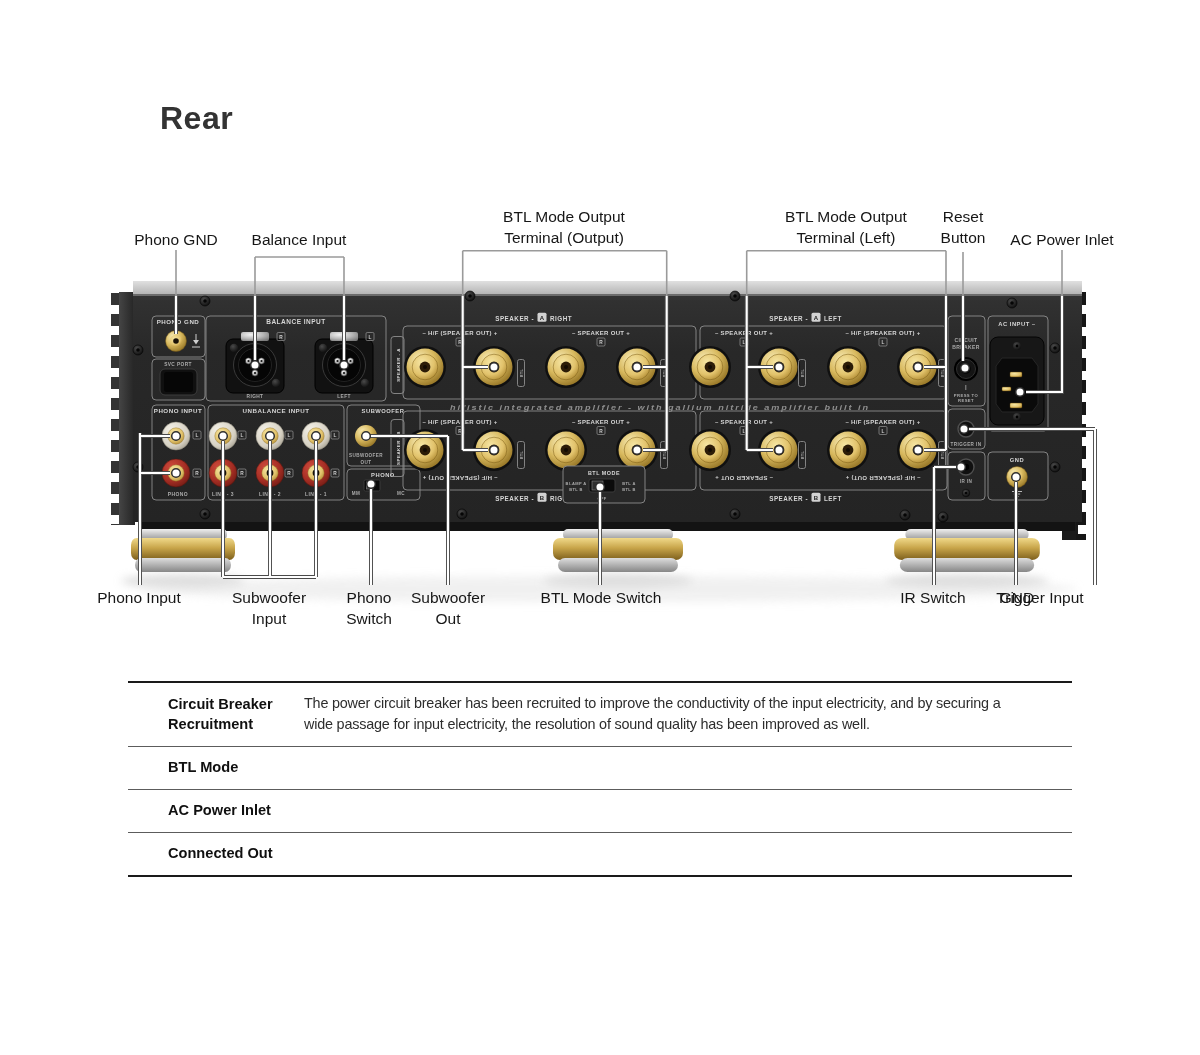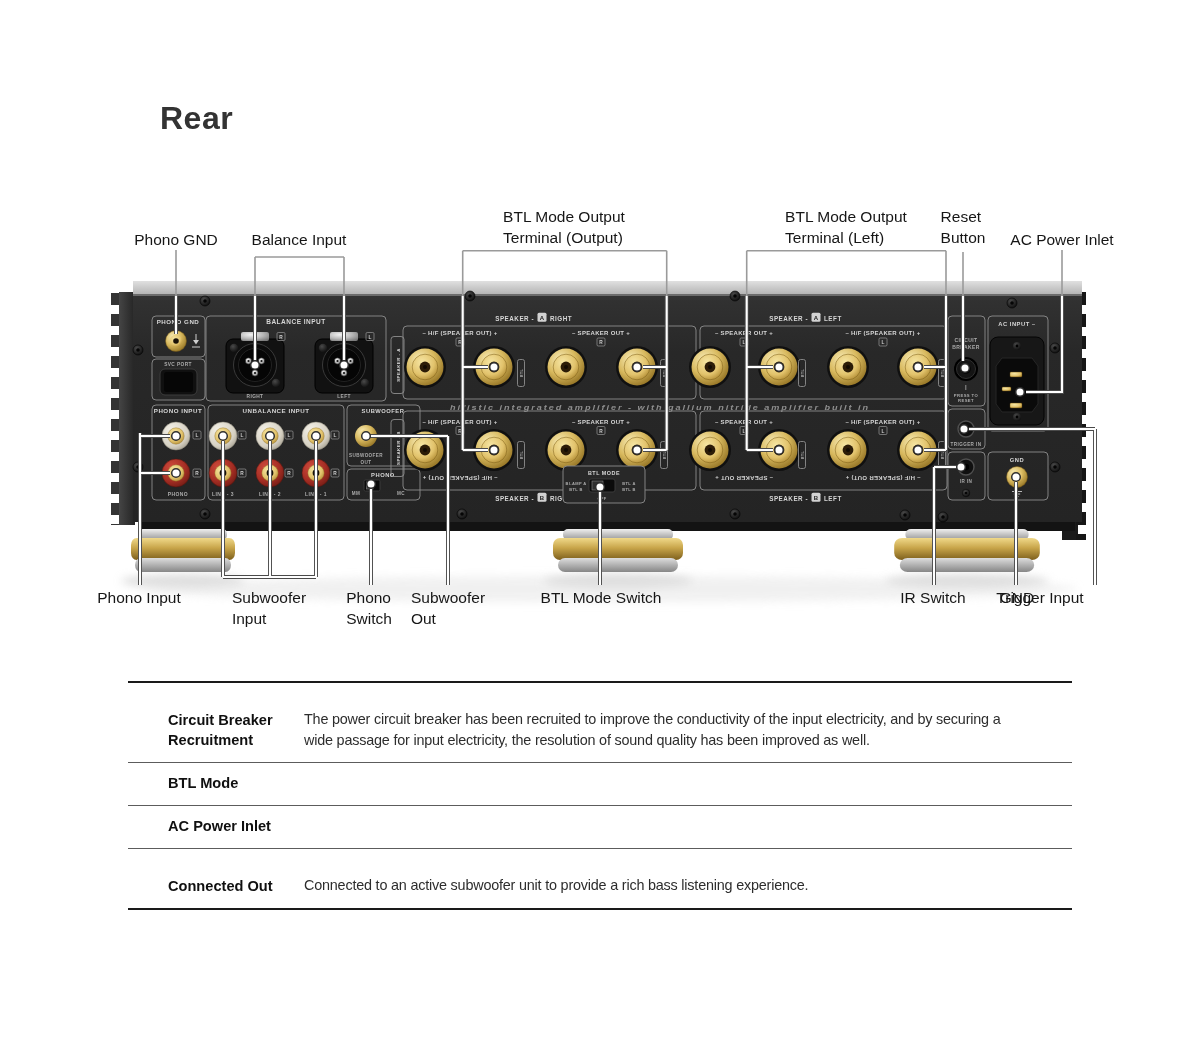--- a/index.html
+++ b/index.html
@@ -6,21 +6,21 @@
   body{
     width:1200px;height:1055px;background:#ffffff;position:relative;overflow:hidden;
     font-family:"Liberation Sans",sans-serif;
   }
   #stage{position:absolute;inset:0;}
   .page-title{
     position:absolute;left:140px;top:100px;font-size:32px;font-weight:700;
     color:#333;letter-spacing:.5px;margin-left:20px;
   }
   .co{
-    position:absolute;transform:translateX(-50%);text-align:left;
+    position:absolute;transform:translateX(-50%);text-align:center;
     font-size:15.5px;line-height:21px;color:#161616;white-space:nowrap;
   }
   svg{position:absolute;left:0;top:0;}
   svg text{font-family:"Liberation Sans",sans-serif;}
   .ptxt{fill:#d6d6d6;font-weight:bold;letter-spacing:.5px;}
   .pdim{fill:#aaaaaa;font-weight:bold;letter-spacing:.4px;}
   .badge-r{fill:none;stroke:#9a9a9a;stroke-width:.7;}
   .badge-t{fill:#cfcfcf;font-weight:bold;}
   .hbadge{fill:#d2d2d2;}
   .hbadge-t{fill:#1c1c1c;font-weight:bold;}
@@ -35,21 +35,21 @@
     border-top:2px solid #1a1a1a;border-bottom:2px solid #1a1a1a;
   }
   .spec .row{display:flex;align-items:flex-end;border-bottom:1px solid #5c5c5c;padding:10px 0 12px;}
   .spec .row:last-child{border-bottom:none;}
   .spec .term{
     width:176px;box-sizing:border-box;padding-left:40px;
     font-weight:700;font-size:14.6px;line-height:20px;color:#101010;
   }
   .spec .desc{
     flex:1;padding-right:55px;font-size:14.4px;line-height:20.5px;
-    color:#2d2d2d;letter-spacing:-.2px;margin-top:16px;
+    color:#2d2d2d;letter-spacing:-.2px;
   }
 </style>
 </head>
 <body>
 
 <div id="stage">
 
   <div class="page-title">Rear</div>
 
   <svg width="1200" height="660" viewBox="0 0 1200 660">
@@ -588,17 +588,16 @@
       <div class="desc">The power circuit breaker has been recruited to improve the conductivity of the input electricity, and by securing a wide passage for input electricity, the resolution of sound quality has been improved as well.</div>
     </div>
     <div class="row">
       <div class="term">BTL Mode</div>
     </div>
     <div class="row">
       <div class="term">AC Power Inlet</div>
     </div>
     <div class="row">
       <div class="term">Connected Out</div>
-      <div class="desc">Connected to an active subwoofer unit to provide a rich bass listening experience.</div>
     </div>
   </div>
 
 </div>
 
 </body></html>

